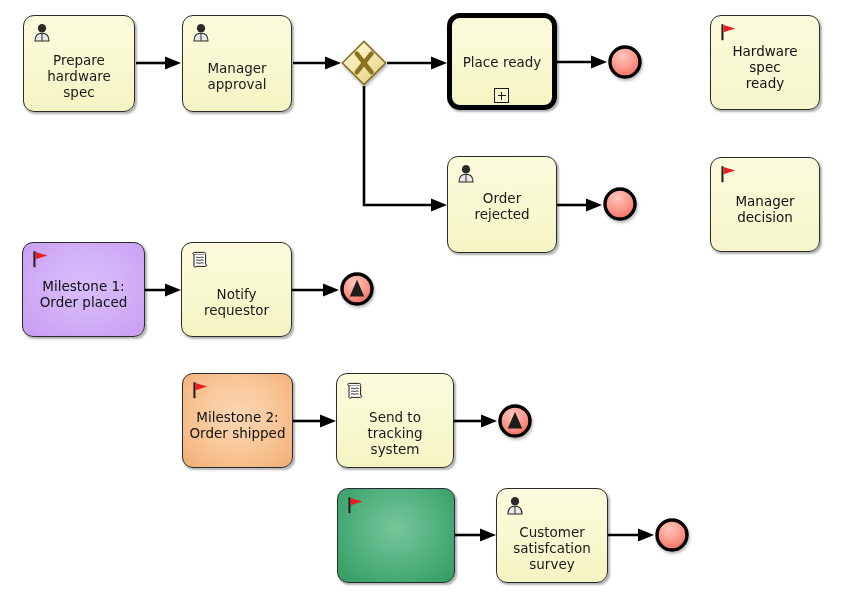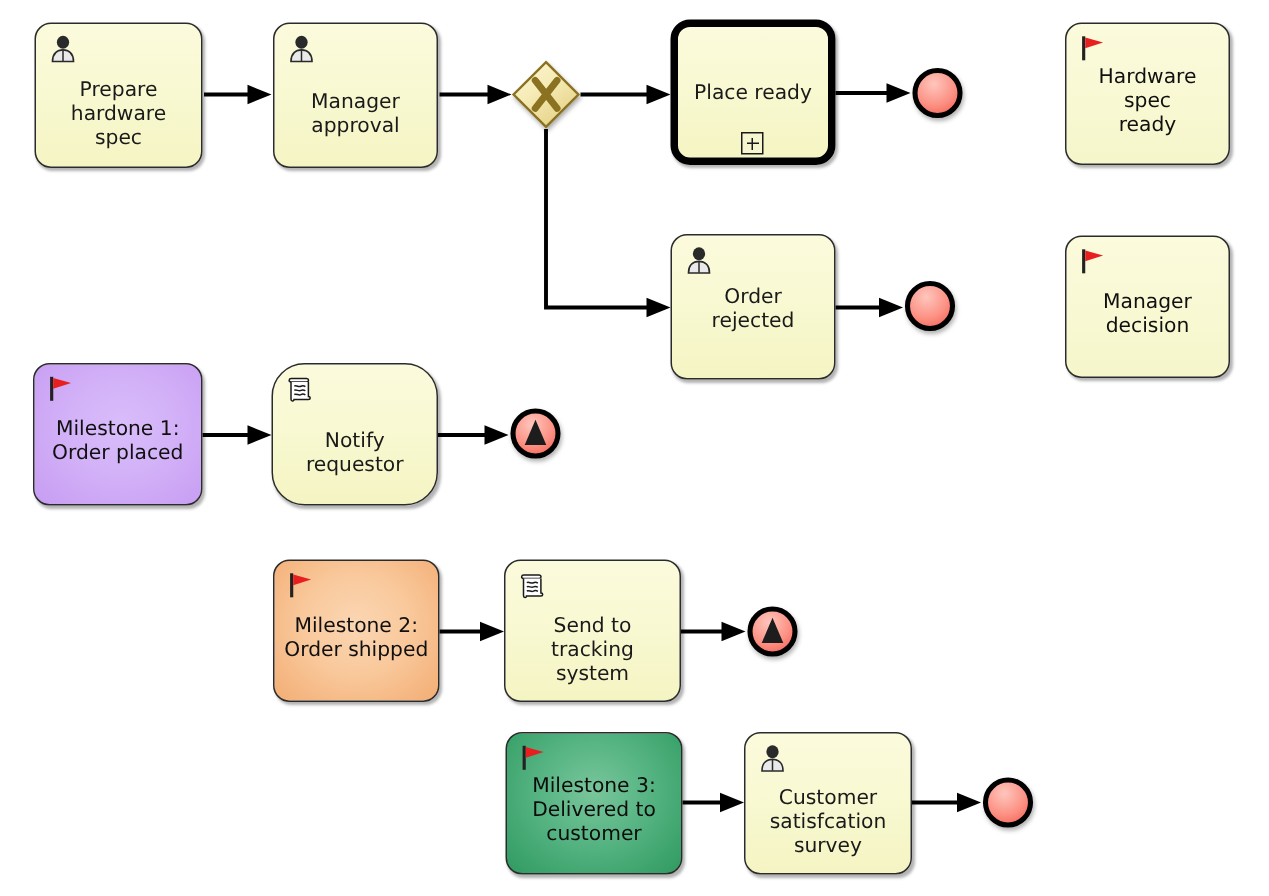--- a/index.html
+++ b/index.html
@@ -280,32 +280,32 @@
     <span class="icon">
       <svg viewBox="0 0 22 22" width="22" height="22">
         <rect x="3.4" y="2.2" width="2.1" height="16" fill="#222222"></rect>
         <path d="M5.5 3.0 L17.4 6.4 L5.5 10.2 Z" fill="#e81f1f"></path>
       </svg>
     </span>
     <span class="label">Manager
 decision</span>
   </div>
 
-  <div class="node milestone ms-purple" style="left:22px; top:242px; width:113px; height:95px;">
+  <div class="node milestone ms-purple" style="left:22px; top:242px; width:123px; height:95px;">
     <span class="icon">
       <svg viewBox="0 0 22 22" width="22" height="22">
         <rect x="3.4" y="2.2" width="2.1" height="16" fill="#222222"></rect>
         <path d="M5.5 3.0 L17.4 6.4 L5.5 10.2 Z" fill="#e81f1f"></path>
       </svg>
     </span>
     <span class="label">Milestone 1:
 Order placed</span>
   </div>
 
-  <div class="node task has-icon" style="left:181px; top:242px; width:111px; height:95px;border-radius:22px;">
+  <div class="node task has-icon" style="left:181px; top:242px; width:111px; height:95px;">
     <span class="icon">
       <svg viewBox="0 0 22 22" width="22" height="22">
         <path d="M5.2 3.4 C3.4 3.4 3.2 5.6 5.0 5.6 L15.6 5.6 C17.0 5.6 17.2 3.6 15.4 3.4 Z" fill="#ffffff" stroke="#1a1a1a" stroke-width="1"></path>
         <path d="M5.0 5.6 L5.0 17.2 C5.0 18.6 7.0 18.8 7.0 17.4 L16.6 17.4 C18.2 17.4 18.2 15.4 16.6 15.4 L16.6 5.6" fill="#ffffff" stroke="#1a1a1a" stroke-width="1"></path>
         <path d="M7.2 8.4 C8.6 7.6 10.2 9.3 11.6 8.5 C13.0 7.7 14.0 8.3 14.6 8.7" stroke="#1a1a1a" stroke-width="1" fill="none"></path>
         <path d="M7.2 11.2 C8.6 10.4 10.2 12.1 11.6 11.3 C13.0 10.5 14.0 11.1 14.6 11.5" stroke="#1a1a1a" stroke-width="1" fill="none"></path>
         <path d="M7.2 14.0 C8.6 13.2 10.2 14.9 11.6 14.1 C13.0 13.3 14.0 13.9 14.6 14.3" stroke="#1a1a1a" stroke-width="1" fill="none"></path>
       </svg>
     </span>
     <span class="label">Notify
@@ -351,23 +351,20 @@
     </svg>
   </div>
 
   <div class="node milestone ms-green" style="left:337px; top:488px; width:118px; height:95px;">
     <span class="icon">
       <svg viewBox="0 0 22 22" width="22" height="22">
         <rect x="3.4" y="2.2" width="2.1" height="16" fill="#222222"></rect>
         <path d="M5.5 3.0 L17.4 6.4 L5.5 10.2 Z" fill="#e81f1f"></path>
       </svg>
     </span>
-    <span class="label">Milestone 3:
-Delivered to
-customer</span>
   </div>
 
   <div class="node task has-icon" style="left:496px; top:488px; width:112px; height:95px;">
     <span class="icon">
       <svg viewBox="0 0 22 22" width="22" height="22">
         <ellipse cx="11" cy="6.2" rx="4.1" ry="4.3" fill="#2a2a2a"></ellipse>
         <path d="M4 19 C4 13.4 7.2 11.2 11 11.2 C14.8 11.2 18 13.4 18 19 Z" fill="#e9e9e9" stroke="#2a2a2a" stroke-width="1.1"></path>
         <path d="M11 11.4 L11 18.8" stroke="#2a2a2a" stroke-width="1"></path>
       </svg>
     </span>

